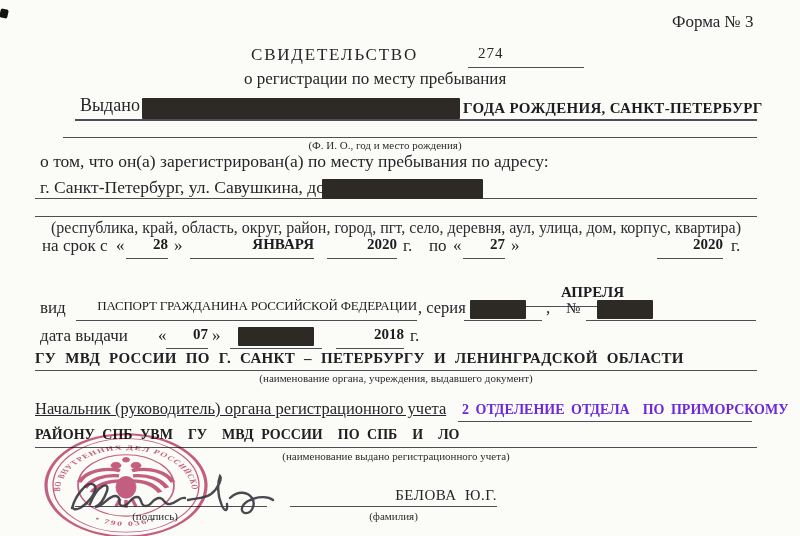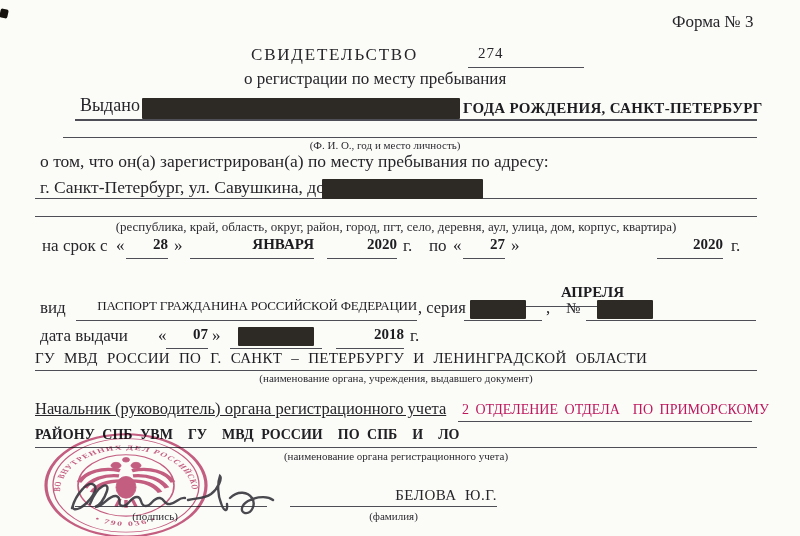--- a/index.html
+++ b/index.html
@@ -22,21 +22,21 @@
   #issued-suffix{left:463px;top:100px;font-size:15px;font-weight:700;letter-spacing:.3px;color:#1d1d21;}
   #issued-line{left:75px;top:98px;width:682px;height:21px;border-bottom:2px solid #4e4e56;}
   #fio-line{left:63px;top:116px;width:694px;height:21px;}
   #fio-caption{left:40px;top:139px;width:690px;}
 
   #statement{left:40px;top:151px;font-size:17.5px;}
   #address-text{left:40px;top:177px;font-size:17.5px;}
   #address-bar{left:322px;top:179px;width:161px;height:20px;}
   #address-line{left:35px;top:177px;width:722px;height:21px;}
   #address-line2{left:35px;top:195px;width:722px;height:21px;}
-  #address-caption{left:35px;top:219px;width:722px;font-size:13px;}
+  #address-caption{left:35px;top:219px;width:722px;font-size:16px;}
 
   .pl{position:absolute;font-size:17px;white-space:pre;}
   #period-row{position:absolute;left:0;top:236px;width:800px;height:26px;}
   #p-label{left:42px;top:0;}
   #p-q1{left:116px;top:0;}
   #p-day1{left:126px;top:0;width:42px;height:22px;}
   #p-q2{left:174px;top:0;}
   #p-month1{left:190px;top:0;width:124px;height:22px;}
   #p-year1{left:327px;top:0;width:70px;height:22px;}
   #p-g1{left:403px;top:0;}
@@ -63,26 +63,26 @@
   #date-row{position:absolute;left:0;top:326px;width:800px;height:24px;}
   #dd-label{left:40px;top:0;}
   #dd-q1{left:158px;top:0;}
   #dd-day{left:166px;top:0;width:42px;height:22px;}
   #dd-q2{left:212px;top:0;}
   #dd-barline{left:230px;top:0;width:92px;height:22px;border-bottom:1.5px solid #4e4e56;position:absolute;}
   #dd-bar{left:238px;top:1px;width:76px;height:19px;}
   #dd-year{left:336px;top:0;width:68px;height:22px;}
   #dd-g{left:410px;top:0;}
 
-  #authority{left:35px;top:350px;font-size:15px;font-weight:400;letter-spacing:.3px;word-spacing:5px;color:#202024;}
+  #authority{left:35px;top:350px;font-size:15px;font-weight:700;letter-spacing:.3px;word-spacing:5px;color:#202024;}
   #authority-line{left:35px;top:349px;width:722px;height:21px;}
   #authority-caption{left:35px;top:372px;width:722px;}
 
   #chief-label{left:35px;top:400px;font-size:16.5px;text-decoration:underline;}
-  #chief-value1{left:462px;top:402px;font-size:14px;font-weight:400;word-spacing:3px;color:#be185d;}
+  #chief-value1{left:462px;top:402px;font-size:14px;font-weight:700;word-spacing:3px;color:#6d28d9;}
   #chief-value1-line{left:458px;top:400px;width:294px;height:21px;}
   #chief-value2{left:35px;top:427px;font-size:14px;font-weight:600;word-spacing:4px;color:#202024;}
   #chief-line{left:35px;top:426px;width:722px;height:21px;}
   #chief-caption{left:35px;top:450px;width:722px;}
 
   #stamp-svg{position:absolute;left:28px;top:431px;width:196px;height:170px;transform:scaleY(0.64);transform-origin:0 0;mix-blend-mode:multiply;opacity:.92;z-index:3;}
   #sig-svg{position:absolute;left:64px;top:470px;width:215px;height:48px;z-index:4;}
   #sig-line{left:75px;top:485px;width:192px;height:21px;}
   #sig-caption{left:60px;top:510px;width:190px;}
   #official-name{left:290px;top:487px;width:207px;text-align:right;font-size:15px;letter-spacing:.5px;position:absolute;white-space:pre;}
@@ -99,21 +99,21 @@
 
   <div id="cert-title" class="t">СВИДЕТЕЛЬСТВО</div>
   <div id="cert-number">274</div>
   <div id="cert-subtitle" class="t">о регистрации по месту пребывания</div>
 
   <div id="issued-line" class="hline"></div>
   <div id="issued-label" class="t">Выдано</div>
   <div id="name-bar" class="bar"></div>
   <div id="issued-suffix" class="t">ГОДА РОЖДЕНИЯ, САНКТ-ПЕТЕРБУРГ</div>
   <div id="fio-line" class="hline"></div>
-  <div id="fio-caption" class="cap">(Ф. И. О., год и место личность)</div>
+  <div id="fio-caption" class="cap">(Ф. И. О., год и место рождения)</div>
 
   <div id="statement" class="t">о том, что он(а) зарегистрирован(а) по месту пребывания по адресу:</div>
   <div id="address-line" class="hline"></div>
   <div id="address-text" class="t">г. Санкт-Петербург, ул. Савушкина, дом</div>
   <div id="address-bar" class="bar"></div>
   <div id="address-line2" class="hline"></div>
   <div id="address-caption" class="cap">(республика, край, область, округ, район, город, пгт, село, деревня, аул, улица, дом, корпус, квартира)</div>
 
   <div id="period-row">
     <span id="p-label" class="pl">на срок с</span>
@@ -158,21 +158,21 @@
 
   <div id="authority-line" class="hline"></div>
   <div id="authority" class="t">ГУ МВД РОССИИ ПО Г. САНКТ – ПЕТЕРБУРГУ И ЛЕНИНГРАДСКОЙ ОБЛАСТИ</div>
   <div id="authority-caption" class="cap">(наименование органа, учреждения, выдавшего документ)</div>
 
   <div id="chief-label" class="t">Начальник (руководитель) органа регистрационного учета</div>
   <div id="chief-value1-line" class="hline"></div>
   <div id="chief-value1" class="t">2 ОТДЕЛЕНИЕ ОТДЕЛА  ПО ПРИМОРСКОМУ</div>
   <div id="chief-line" class="hline"></div>
   <div id="chief-value2" class="t">РАЙОНУ СПБ УВМ  ГУ  МВД РОССИИ  ПО СПБ  И  ЛО</div>
-  <div id="chief-caption" class="cap">(наименование органа регистрационного учета)</div>
+  <div id="chief-caption" class="cap">(наименование выдано регистрационного учета)</div>
 
   <div id="sig-line" class="hline"></div>
   <div id="sig-caption" class="cap">(подпись)</div>
   <div id="official-name">БЕЛОВА  Ю.Г.</div>
   <div id="name-line" class="hline"></div>
   <div id="name-caption" class="cap">(фамилия)</div>
 
   <svg id="stamp-svg" viewBox="0 0 196 170" xmlns="http://www.w3.org/2000/svg">
     <defs>
       <path id="arc-top" d="M 32,95 A 66,66 0 1 1 164,95"></path>

